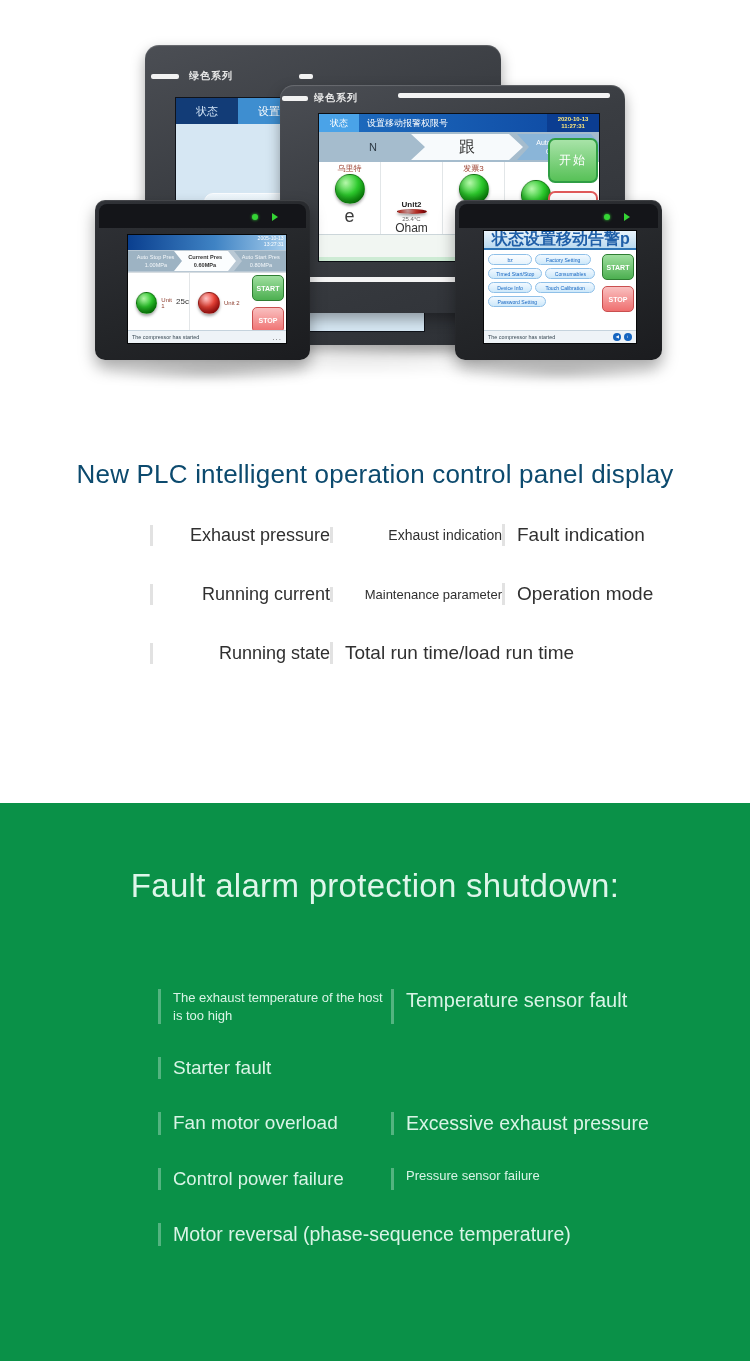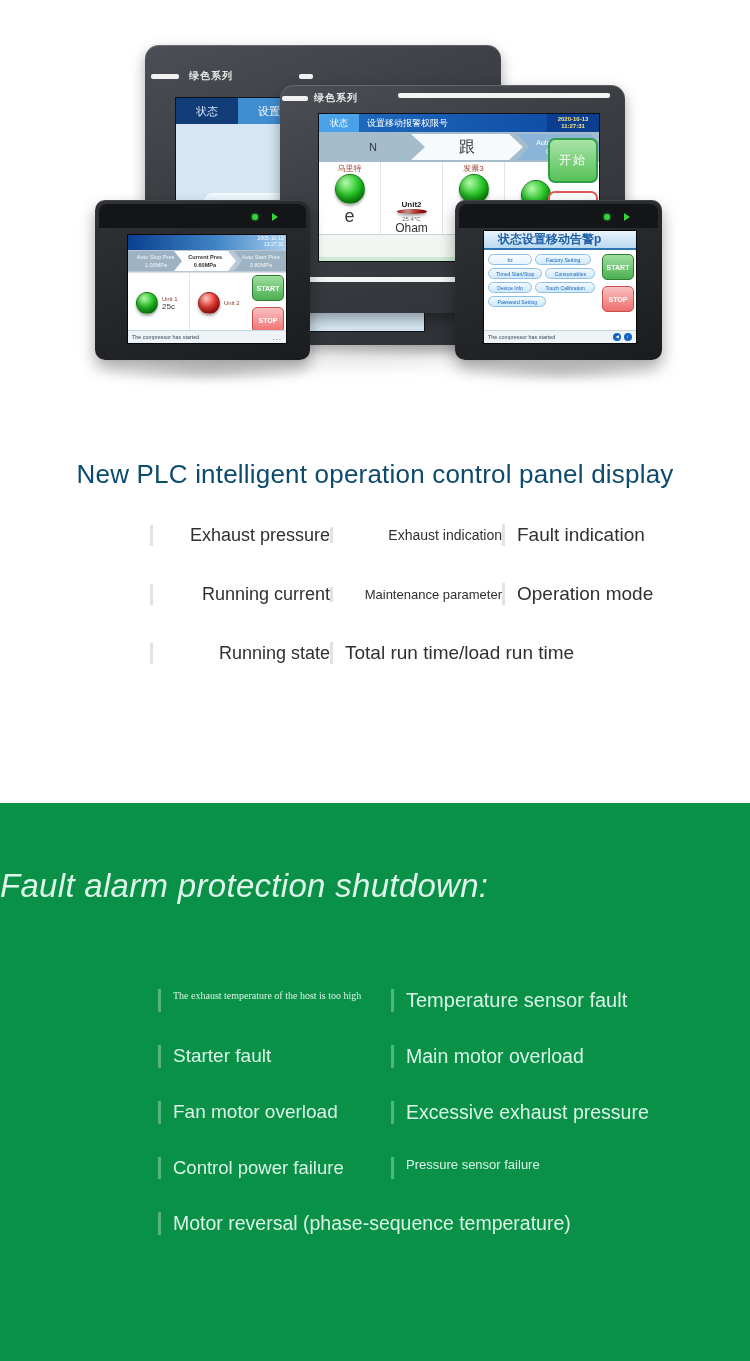--- a/index.html
+++ b/index.html
@@ -92,35 +92,35 @@
                 clip-path:polygon(0 0, calc(100% - 8px) 0, 100% 50%, calc(100% - 8px) 100%, 0 100%); }
   .pfl-chev-m { left:46px; width:62px; background:#fbfdfe; color:#333; font-weight:bold;
                 clip-path:polygon(0 0, calc(100% - 8px) 0, 100% 50%, calc(100% - 8px) 100%, 0 100%, 8px 50%); }
   .pfl-chev-r { left:106px; width:54px; background:#9db3c3; color:#f2f6f9;
                 clip-path:polygon(0 0, 100% 0, 100% 100%, 0 100%, 8px 50%); }
   .pfl-content { position:relative; height:60px; background:#fff; border-top:1px solid #d7dde1; }
   .unit-cell { position:absolute; top:0; height:60px; display:flex; align-items:center; gap:4px; padding-left:8px; }
   .unit1 { left:0; width:62px; border-right:1px solid #e3e6e8; }
   .unit2 { left:62px; width:62px; }
   .orb-sm { width:22px; height:22px; }
-  .unit-txt { display:flex; flex-direction:column; }
+  .unit-txt { display:flex; flex-direction:row; }
   .unit-label { font-size:6px; color:#8b3a2a; }
   .unit-val { font-size:8px; color:#333; }
   .pf-btncol { position:absolute; right:2px; top:24px; width:32px; }
   .btn-start { height:26px; border-radius:5px; background:linear-gradient(#9fdf9f,#4caf50); border:1px solid #2e7d32;
                color:#fff; font-size:7px; font-weight:bold; display:flex; align-items:center; justify-content:center; }
   .btn-stop { height:26px; margin-top:6px; border-radius:5px; background:linear-gradient(#f9c0c0,#ef6f6f); border:1px solid #c94f4f;
               color:#fff; font-size:7px; font-weight:bold; display:flex; align-items:center; justify-content:center; }
   .pf-status { position:absolute; left:0; right:0; bottom:0; height:13px; background:#eef3f7; border-top:1px solid #c5d3dd;
                display:flex; align-items:center; justify-content:space-between; padding:0 4px; }
   .pf-status-txt { font-size:6px; color:#3a4a55; transform:scale(0.9); transform-origin:left center; }
   .pf-dots { font-size:8px; color:#555; letter-spacing:1px; }
 
   .pfr-title { height:19px; background:linear-gradient(#eaf4fb,#badaf0); border-bottom:2px solid #2e75b6;
-               color:#1f5fa8; font-weight:bold; font-size:12px; display:flex; align-items:center; padding-left:14px; white-space:nowrap; }
+               color:#1f5fa8; font-weight:bold; font-size:16px; display:flex; align-items:center; padding-left:8px; white-space:nowrap; }
   .pfr-body { position:relative; height:80px; }
   .pill-grid { position:absolute; left:4px; top:4px; width:114px; display:flex; flex-wrap:wrap; gap:3px; }
   .pill { height:11px; border-radius:6px; background:linear-gradient(#f2f9ff,#cde8fa); border:1px solid #8fc0e8;
           color:#1565c0; font-size:6px; display:flex; align-items:center; justify-content:center; padding:0 3px;
           white-space:nowrap; }
   .pill span { transform:scale(0.85); }
   .pill.hl { background:linear-gradient(#fbfdff,#e6f3fc); }
   .circle-icons { display:flex; gap:3px; }
   .cicon { width:8px; height:8px; border-radius:50%; background:#1565c0; color:#fff; font-size:6px;
            display:flex; align-items:center; justify-content:center; line-height:1; }
@@ -136,26 +136,26 @@
   .feat-row { display:flex; align-items:center; margin-bottom:37px; }
   .feat { border-left:3px solid #e2e2e2; padding-left:12px; color:#303030; }
   .fc1 { width:180px; font-size:18px; }
   .fc2 { width:172px; font-size:14px; }
   .fc2b { width:172px; font-size:13px; }
   .fc3 { font-size:19px; }
   .fbig { font-size:19px; }
 
   
   .faults { position:relative; width:750px; height:558px; background:var(--green_bg, #0a9148); }
-  .faults h2 { padding-top:64px; font-size:33px; font-weight:500; color:#def6ea; letter-spacing:0.3px;font-style:italic; }
+  .faults h2 { padding-top:64px; text-align:center; font-size:33px; font-weight:500; color:#def6ea; letter-spacing:0.3px; }
   .fault-list { margin:84px 0 0 158px; width:545px; }
   .fault-row { display:flex; margin-bottom:33px; }
   .fault { border-left:3px solid rgba(222,246,234,0.35); padding-left:12px; color:var(--fault_text,#d9f4e6); }
   .fl { width:233px; font-size:19px; }
-  .fl.small { font-size:10px; line-height:1.35;font-family:Liberation Serif, serif; }
+  .fl.small { font-size:13px; line-height:1.35; }
   .fr { flex:1; font-size:20px; }
   .fwide { font-size:19.5px; }
 </style>
 </head>
 <body>
 
 <div class="showcase">
 
   <div class="bezel panel-back">
     <div class="pb-labelrow">
@@ -365,21 +365,20 @@
 
 <div class="faults">
   <h2>Fault alarm protection shutdown:</h2>
   <div class="fault-list">
     <div class="fault-row">
       <div class="fault fl small">The exhaust temperature of the host is too high</div>
       <div class="fault fr">Temperature sensor fault</div>
     </div>
     <div class="fault-row">
       <div class="fault fl">Starter fault</div>
-      <div class="fault fr" style="font-size:19.5px">Main motor overload</div>
     </div>
     <div class="fault-row">
       <div class="fault fl">Fan motor overload</div>
       <div class="fault fr" style="font-size:19.5px">Excessive exhaust pressure</div>
     </div>
     <div class="fault-row">
       <div class="fault fl" style="font-size:18.5px">Control power failure</div>
       <div class="fault fr" style="font-size:13px">Pressure sensor failure</div>
     </div>
     <div class="fault-row">

